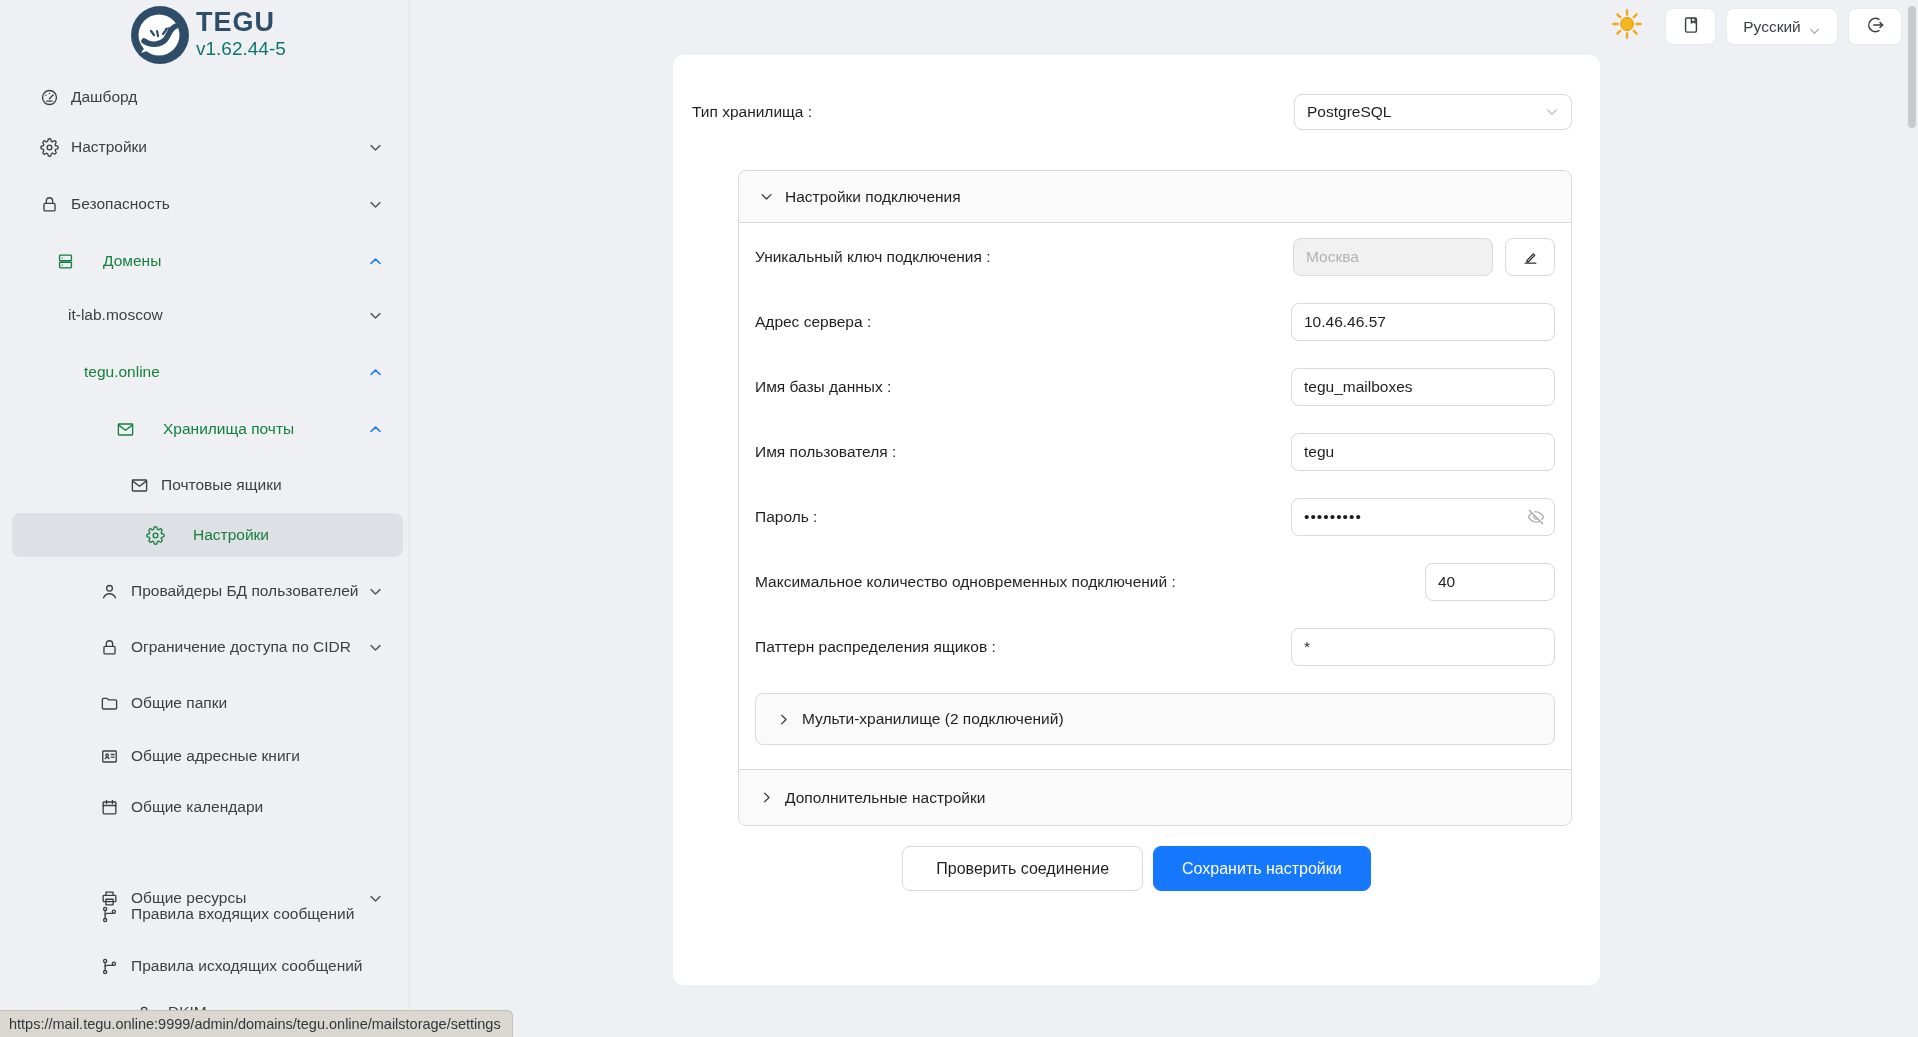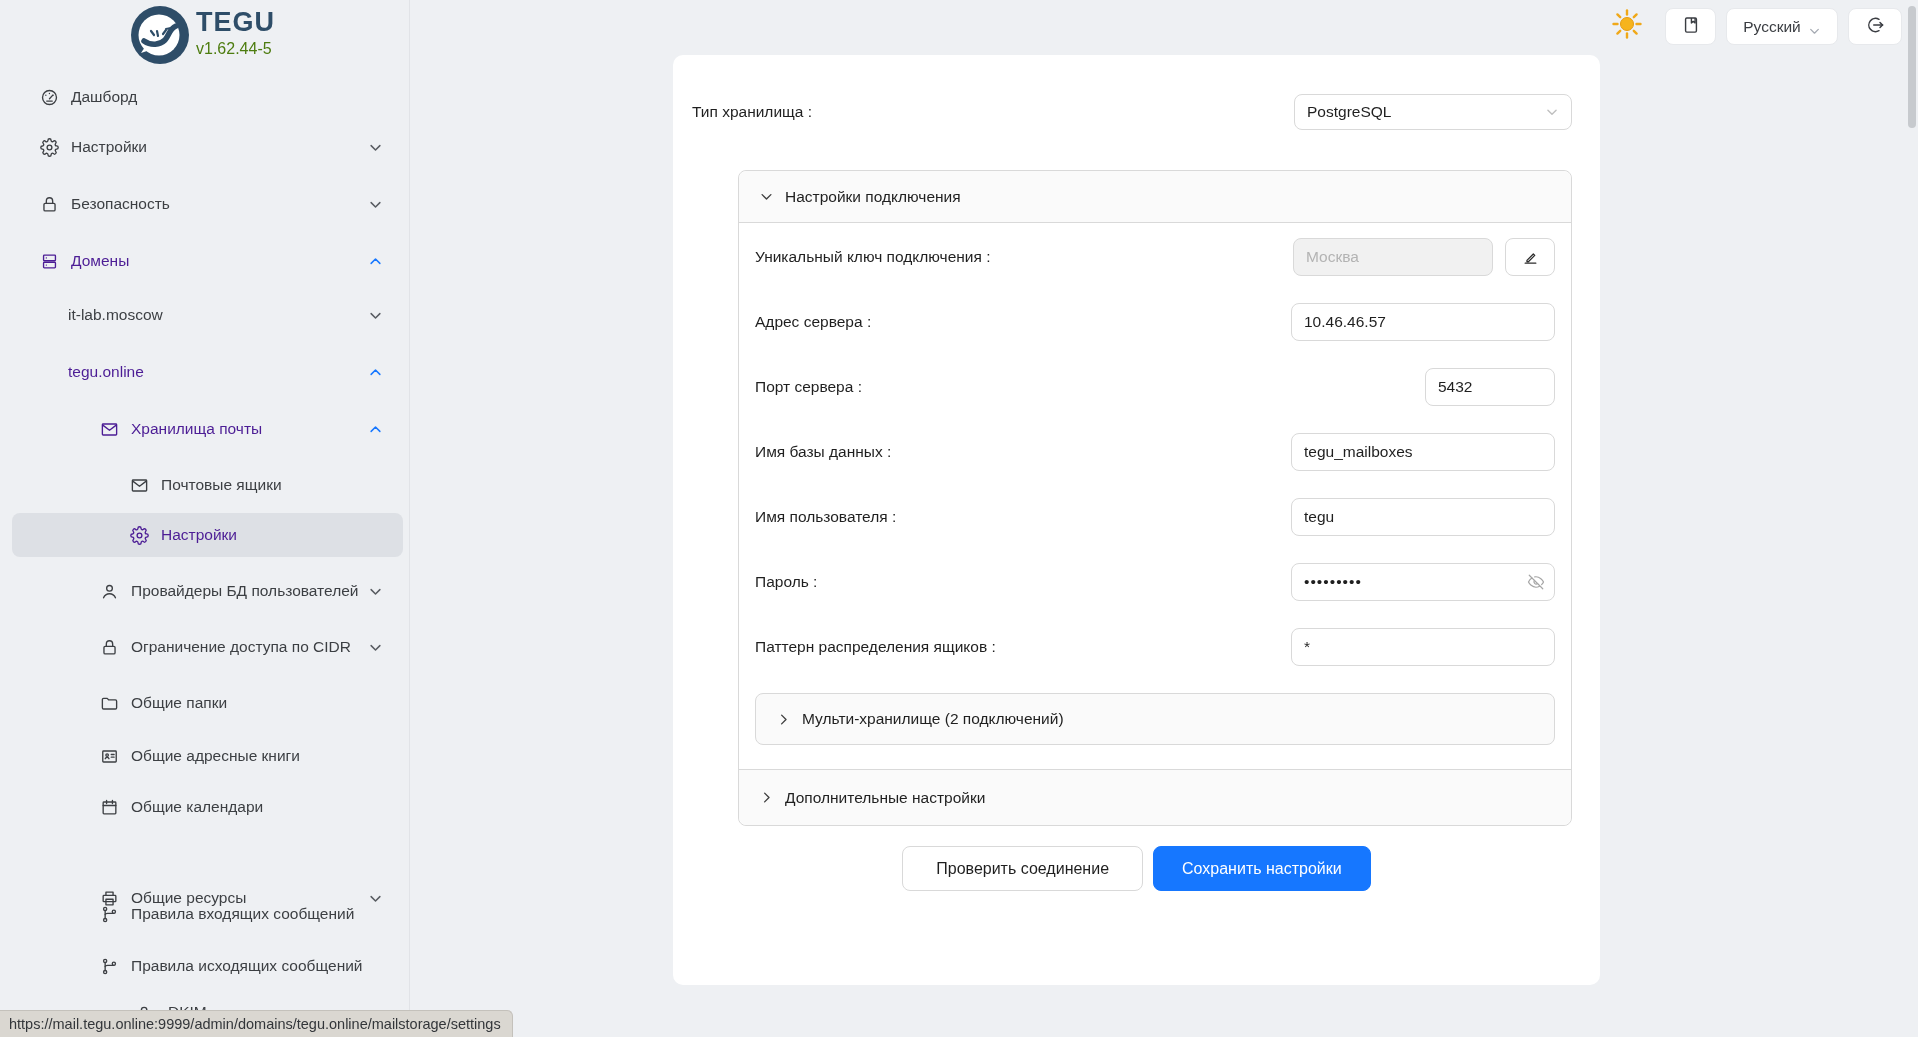--- a/index.html
+++ b/index.html
@@ -5,28 +5,28 @@
   html,body{margin:0;padding:0;}
   body{font-family:"Liberation Sans", sans-serif; background:#eef0f3;}
   .screen{position:relative;width:1918px;height:1037px;background:#eef0f3;overflow:hidden;}
 
   
   .sidebar{position:absolute;left:0;top:0;width:410px;height:1037px;border-right:1px solid #e1e3e7;box-sizing:border-box;}
   .logo-wrap{position:absolute;left:130px;top:5px;display:flex;align-items:flex-start;}
   .logo-circle{width:60px;height:60px;}
   .logo-texts{margin-left:6px;padding-top:2px;}
   .logo-title{font-size:27px;font-weight:bold;color:#2e4d68;letter-spacing:1px;line-height:30px;}
-  .logo-version{font-size:16px;color:#4d7c0f;line-height:20px;margin-top:2px;}
+  .logo-version{font-size:19px;color:#0f766e;line-height:20px;margin-top:2px;}
 
   .menu-item{position:absolute;left:12px;width:391px;height:44px;display:flex;align-items:center;box-sizing:border-box;border-radius:8px;color:#3c3f43;font-size:15.5px;cursor:pointer;}
   .menu-item .mi-icon{display:inline-flex;width:19px;height:19px;flex:0 0 19px;}
   .menu-item .mi-icon svg{width:19px;height:19px;}
   .menu-item .mi-label{margin-left:12px;white-space:nowrap;}
   .menu-item .mi-chevron{margin-left:auto;margin-right:20px;display:inline-flex;width:15px;height:15px;color:#585c61;}
-  .menu-item.active{color:#4c1d95;}
+  .menu-item.active{color:#15803d;gap:16px;}
   .menu-item.active .mi-chevron{color:#1677ff;}
   .menu-item.selected{background:#dde0e5;}
   .mi-spacer{display:inline-block;}
 
   
   .search-input{position:absolute;left:336px;top:8px;width:964px;height:38px;box-sizing:border-box;background:#fff;border:1px solid #eceef1;border-radius:8px;padding:0 14px;font-size:15px;color:#3a3d42;outline:none;font-family:"Liberation Sans",sans-serif;}
   .search-input::placeholder{color:#b9bec7;}
   .sun{position:absolute;left:1612px;top:9px;width:30px;height:30px;cursor:pointer;}
   .top-btn{position:absolute;top:8px;height:37px;background:#fff;border:1px solid #e7e9ec;border-radius:8px;box-sizing:border-box;display:flex;align-items:center;justify-content:center;cursor:pointer;color:#3a3d42;}
   .btn-doc{left:1665px;width:51px;}
@@ -402,26 +402,20 @@
               </button>
             </div>
           </div>
           <div class="form-row">
             <span class="form-label">Адрес сервера :</span>
             <div class="controls">
               <input class="ipt wide" value="10.46.46.57" style="">
             </div>
           </div>
           <div class="form-row">
-            <span class="form-label">Порт сервера :</span>
-            <div class="controls">
-              <input class="ipt narrow" value="5432" style="">
-            </div>
-          </div>
-          <div class="form-row">
             <span class="form-label">Имя базы данных :</span>
             <div class="controls">
               <input class="ipt wide" value="tegu_mailboxes" style="">
             </div>
           </div>
           <div class="form-row">
             <span class="form-label">Имя пользователя :</span>
             <div class="controls">
               <input class="ipt wide" value="tegu" style="">
             </div>
@@ -435,20 +429,26 @@
                   <svg viewBox="0 0 24 24" fill="none" stroke="currentColor" stroke-width="1.6" stroke-linecap="round" stroke-linejoin="round">
                     <path d="M3 3l18 18"></path>
                     <path d="M6.6 6.7C4.3 8.1 2.8 10.2 2 12c1 2.5 5 7 10 7 1.8 0 3.4-.5 4.8-1.3M10.3 5.2C10.9 5.1 11.4 5 12 5c5 0 9 4.5 10 7-.3.9-1.2 2.2-2.5 3.5"></path>
                     <path d="M9.9 9.9a3 3 0 0 0 4.2 4.2"></path>
                   </svg>
                 </span>
               </span>
             </div>
           </div>
           <div class="form-row">
+            <span class="form-label">Максимальное количество одновременных подключений :</span>
+            <div class="controls">
+              <input class="ipt narrow" value="40" style="">
+            </div>
+          </div>
+          <div class="form-row">
             <span class="form-label">Паттерн распределения ящиков :</span>
             <div class="controls">
               <input class="ipt wide" value="*" style="">
             </div>
           </div>
           <div class="sub-panel">
           <span class="cp-chev">
             <svg viewBox="0 0 24 24" fill="none" stroke="currentColor" stroke-width="2.2" stroke-linecap="round" stroke-linejoin="round">
                 <polyline points="9 5 16 12 9 19"></polyline>
               </svg>

